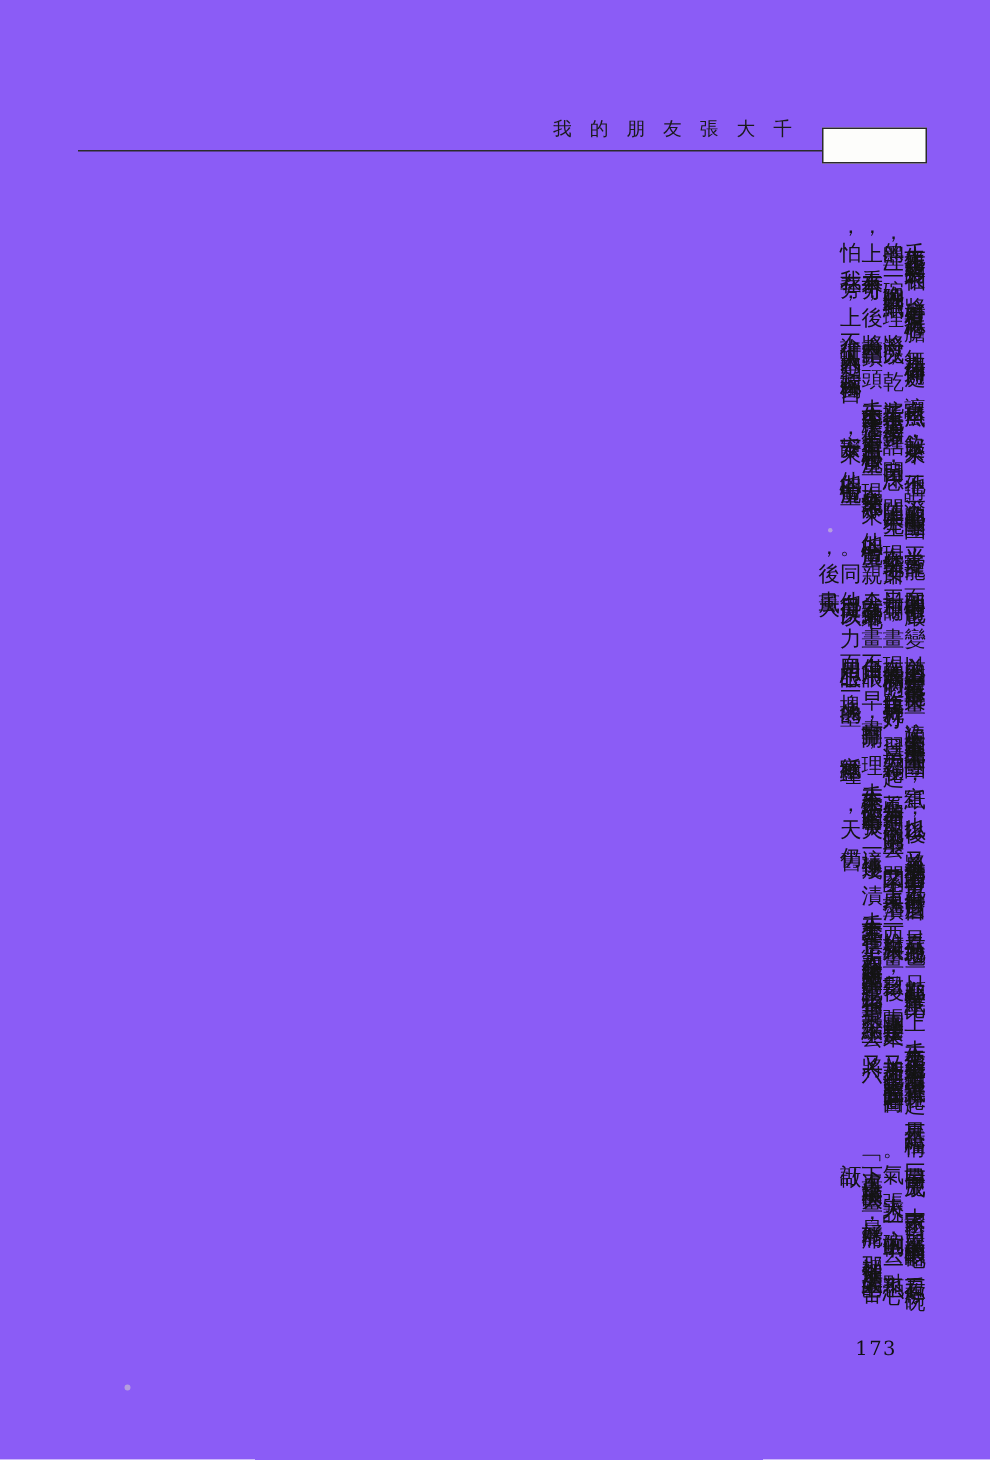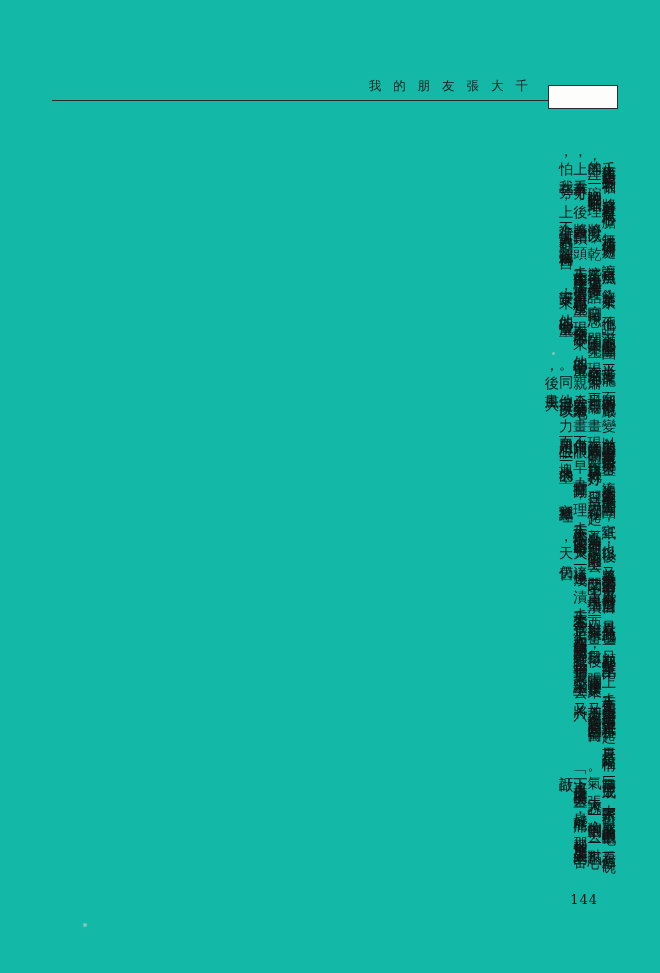--- a/index.html
+++ b/index.html
@@ -8,21 +8,21 @@
     background: #ffffff;
   }
   body {
     font-family: "DejaVu Serif", "Liberation Serif", serif;
     color: #111111;
   }
   #page {
     position: relative;
     width: 660px;
     height: 973px;
-    background: #14b8a6;
+    background: #8b5cf6;
     overflow: hidden;
   }
 
   
   .header {
     position: absolute;
     top: 78px;
     left: 0;
     width: 660px;
     height: 40px;
@@ -134,17 +134,17 @@
       <div class="vcol">以後，又將早就準備的石靑也一碗一碗的潑上去，門又關了一天：這樣一連幾天，仍舊</div>
       <div class="vcol">看不出什麼眉目，只看見新地毯上東一塊墨漬，西一堆顏料水漬，大千先生毫不在意這</div>
       <div class="vcol">些，只顧在那些宣紙上比畫。數日後，張夫人和保羅將墨匣那的宣紙一張一張抬到畫桌</div>
       <div class="vcol">上，大千先生又用毛筆將每個墨團團連接起來，又加上荷花一朵一朵點綴上去，又將六</div>
       <div class="vcol">張宣紙拼在一起，果然是一幅構圖完整的巨荷圖。</div>
       <div class="vcol indent">巨荷圖完成了，大家鬆了一口氣。張夫人說：「下次再畫這樣的大畫，最好能訂做</div>
       <div class="vcol">一架磨墨的機器吧！看起你一碗一碗的倒下去，一點也不心痛，那裡知道磨墨人的辛苦</div>
     </div>
   </div>
 
-  <div class="page-number">144</div>
+  <div class="page-number">173</div>
 
   <div class="speckle" style="left:83px; top:923px; width:4px; height:4px;"></div>
   <div class="speckle" style="left:552px; top:352px; width:3px; height:3px;"></div>
 </div>
 
 </body></html>

